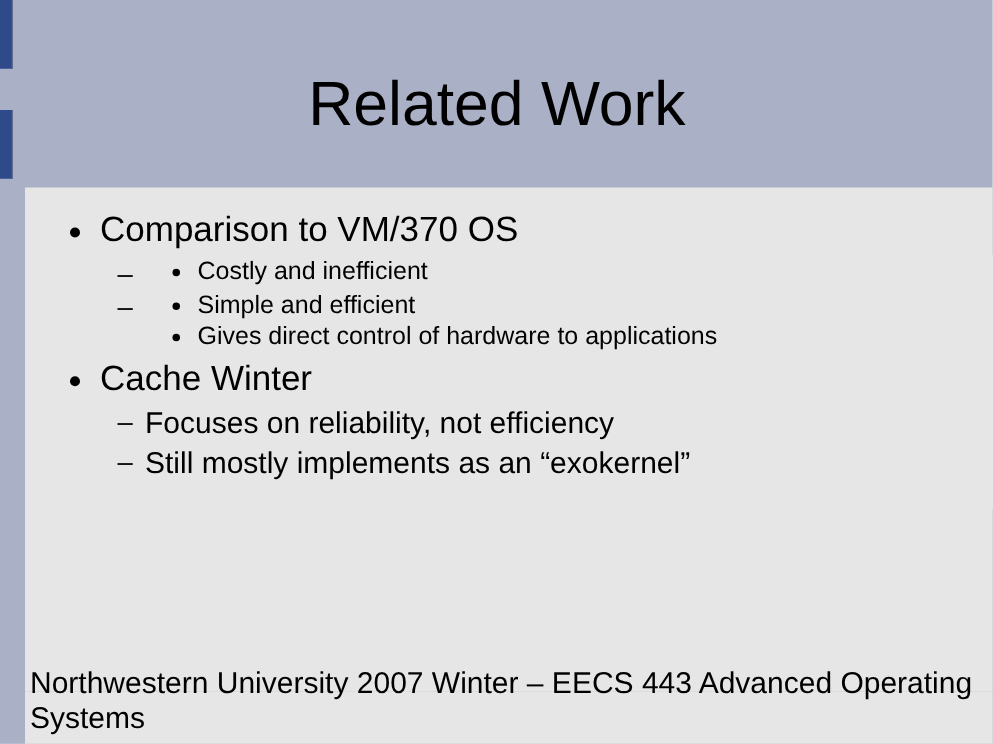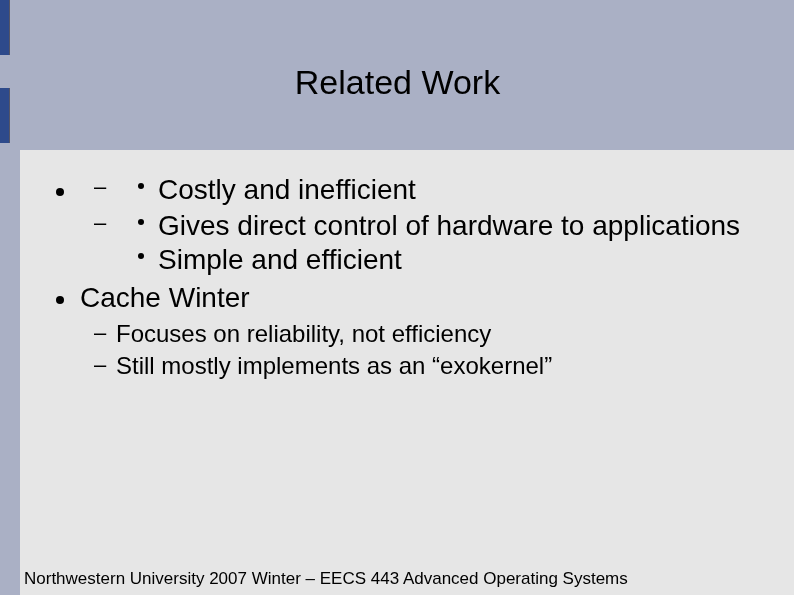--- a/index.html
+++ b/index.html
@@ -32,21 +32,21 @@
     left: 20px;
     top: 20px;
     width: 755px;
     height: 125px;
     background: #aab0c5;
     display: flex;
     align-items: center;
     justify-content: center;
   }
   .title {
-    font-size: 34px;
+    font-size: 50px;
     font-weight: normal;
     color: #000;
   }
   .content {
     position: absolute;
     left: 20px;
     right: 0;
     top: 150px;
     bottom: 42px;
     background: #e6e6e6;
@@ -87,21 +87,21 @@
     position: absolute;
     left: 14px;
     top: 0;
     font-size: 22px;
   }
   .lvl3 {
     list-style: none;
     margin-top: 4px;
   }
   .lvl3 > li {
-    font-size: 28px;
+    font-size: 20px;
     margin-bottom: 2px;
     position: relative;
     padding-left: 42px;
   }
   .lvl3 > li::before {
     content: "";
     position: absolute;
     left: 22px;
     top: 9px;
     width: 6px;
@@ -109,21 +109,21 @@
     border-radius: 50%;
     background: #000;
   }
   .footer {
     position: absolute;
     left: 20px;
     right: 0;
     bottom: 0;
     height: 42px;
     background: #e6e6e6;
-    font-size: 17px;
+    font-size: 24px;
     color: #000;
     display: flex;
     align-items: flex-end;
     padding: 0 0 6px 4px;
   }
 </style>
 </head>
 <body>
 
 <div class="left-bars">
@@ -131,35 +131,36 @@
   <div class="bar bar2"></div>
 </div>
 
 <div class="title-wrap">
   <h1 class="title">Related Work</h1>
 </div>
 
 <div class="content">
   <ul class="outline lvl1">
     <li>
+      <span>Comparison to VM/370 OS</span>
       <ul class="lvl2">
         <li>
           <ul class="lvl3">
             <li>
               <span>Costly and inefficient</span>
             </li>
           </ul>
         </li>
         <li>
           <ul class="lvl3">
             <li>
-              <span>Gives direct control of hardware to applications</span>
+              <span>Simple and efficient</span>
             </li>
             <li>
-              <span>Simple and efficient</span>
+              <span>Gives direct control of hardware to applications</span>
             </li>
           </ul>
         </li>
       </ul>
     </li>
     <li>
       <span>Cache Winter</span>
       <ul class="lvl2">
         <li>
           <span>Focuses on reliability, not efficiency</span>

